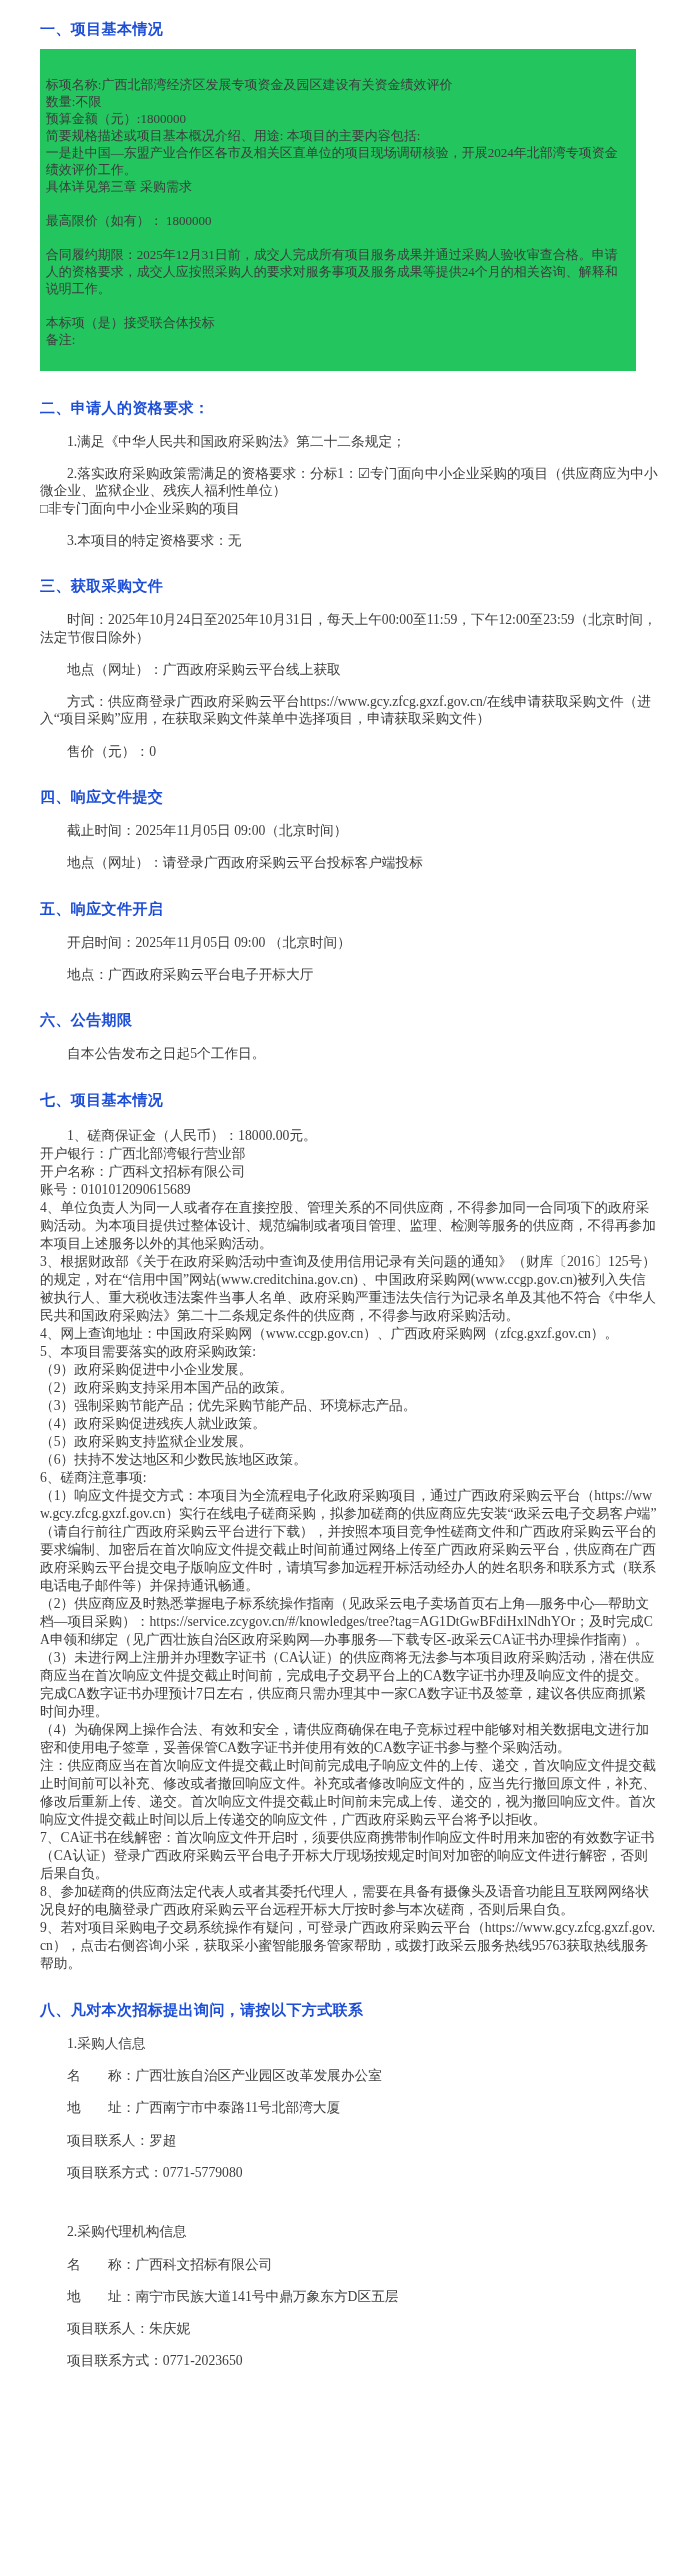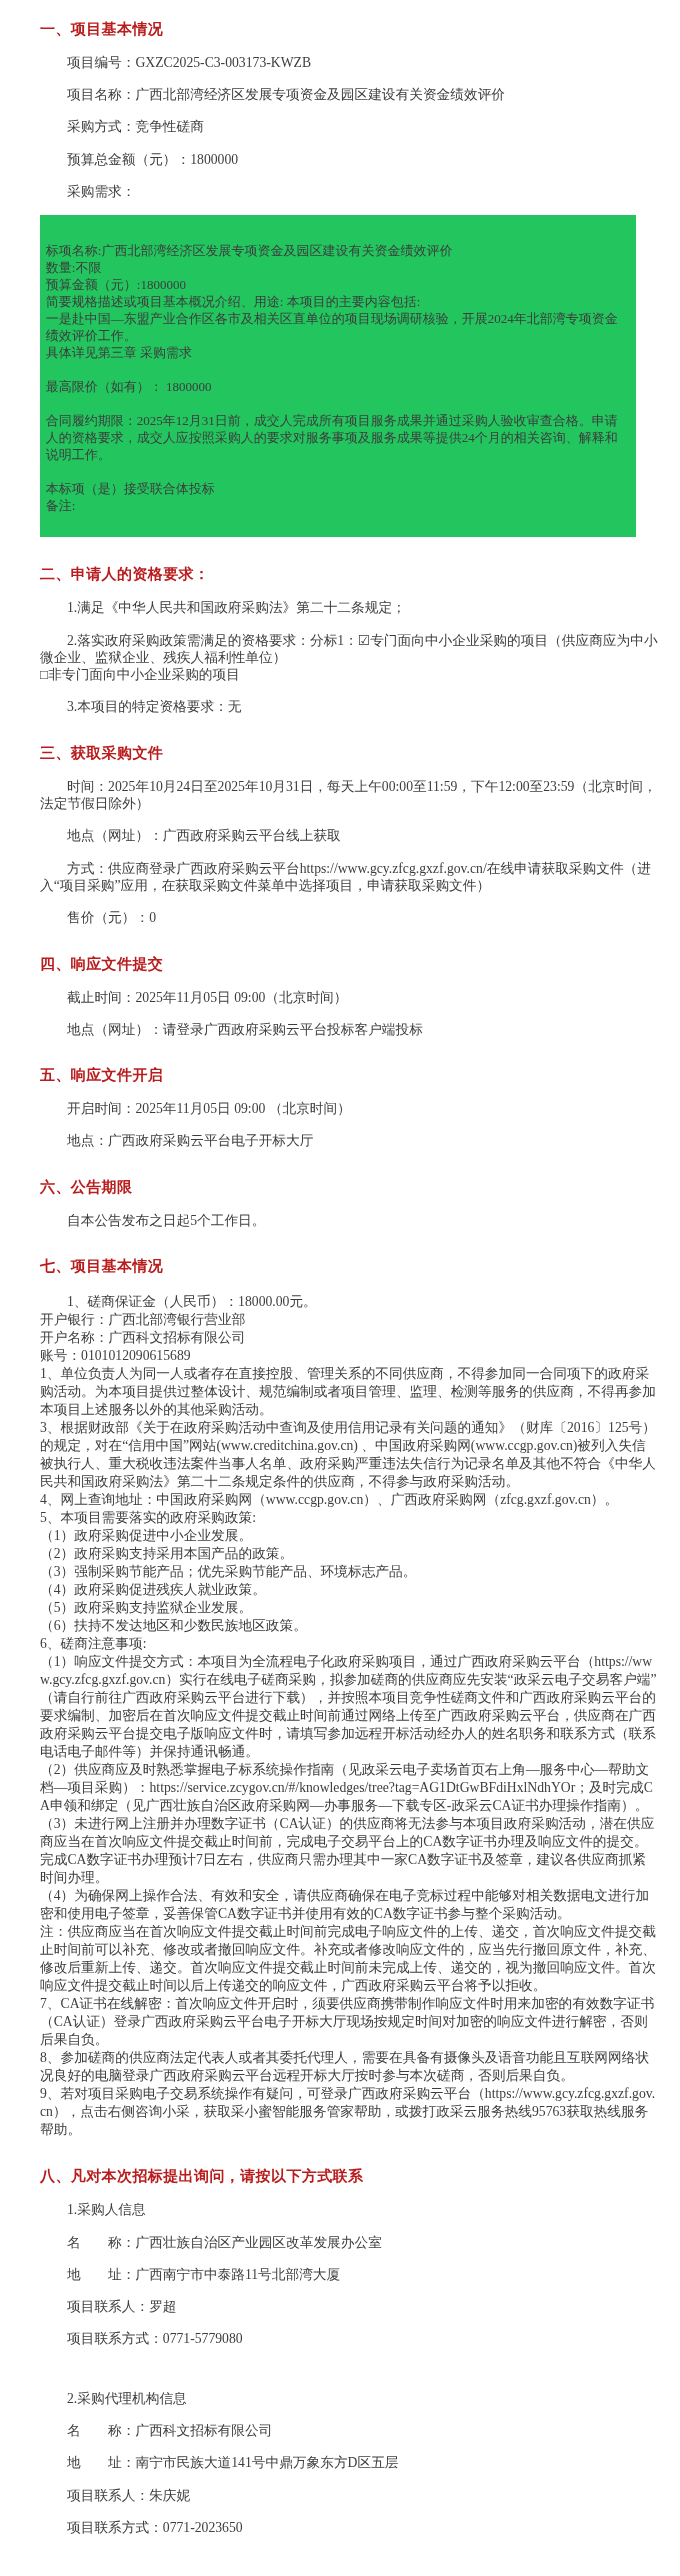--- a/index.html
+++ b/index.html
@@ -10,21 +10,21 @@
     padding: 13px 21.6px 58px 40px;
     font-family: "Liberation Serif", "DejaVu Serif", serif;
     font-size: 13.7px;
     color: #3d3d3d;
     background: #ffffff;
   }
   .sec-h {
     font-family: "Liberation Sans", "DejaVu Sans", sans-serif;
     font-weight: 700;
     font-size: 15px;
-    color: #b91c1c;
+    color: #1d4ed8;
     line-height: 20px;
     margin: 27px 0 10px 0;
     letter-spacing: 0.4px;
   }
   .sec:first-child .sec-h { margin-top: 5.8px; }
   .sec-body { margin: 0; }
   .fp {
     margin: 15px 0;
     line-height: 17.3px;
     text-indent: 27px;
@@ -47,28 +47,20 @@
   .contact { margin-top: 8px; }
   .contact + .contact { margin-top: 42px; }
 </style>
 </head>
 <body>
 
 <div class="doc">
 
   <div class="sec">
     <div class="sec-h">一、项目基本情况</div>
-    <div class="sec-body">
-
-    <p class="fp">项目编号：GXZC2025-C3-003173-KWZB</p>
-        <p class="fp">项目名称：广西北部湾经济区发展专项资金及园区建设有关资金绩效评价</p>
-        <p class="fp">采购方式：竞争性磋商</p>
-        <p class="fp">预算总金额（元）：1800000</p>
-        <p class="fp">采购需求：</p>
-      </div>
     <div class="gbox">
 
     <div class="bl">标项名称:广西北部湾经济区发展专项资金及园区建设有关资金绩效评价</div>
         <div class="bl">数量:不限</div>
         <div class="bl">预算金额（元）:1800000</div>
         <div class="bl">简要规格描述或项目基本概况介绍、用途: 本项目的主要内容包括:</div>
         <div class="bl">一是赴中国—东盟产业合作区各市及相关区直单位的项目现场调研核验，开展2024年北部湾专项资金绩效评价工作。</div>
         <div class="bl">具体详见第三章 采购需求</div>
         <div class="bl"></div>
         <div class="bl">最高限价（如有）： 1800000</div>
@@ -129,25 +121,25 @@
   </div>
 
   <div class="sec">
     <div class="sec-h">七、项目基本情况</div>
     <div class="sec-body s7-body">
 
     <p class="tl ind">1、磋商保证金（人民币）：18000.00元。</p>
         <p class="tl">开户银行：广西北部湾银行营业部</p>
         <p class="tl">开户名称：广西科文招标有限公司</p>
         <p class="tl">账号：0101012090615689</p>
-        <p class="tl">1、单位负责人为同一人或者存在直接控股、管理关系的不同供应商，不得参加同一合同项下的政府采购活动。为本项目提供过整体设计、规范编制或者项目管理、监理、检测等服务的供应商，不得再参加本项目上述服务以外的其他采购活动。</p>
+        <p class="tl">4、单位负责人为同一人或者存在直接控股、管理关系的不同供应商，不得参加同一合同项下的政府采购活动。为本项目提供过整体设计、规范编制或者项目管理、监理、检测等服务的供应商，不得再参加本项目上述服务以外的其他采购活动。</p>
         <p class="tl">3、根据财政部《关于在政府采购活动中查询及使用信用记录有关问题的通知》（财库〔2016〕125号）的规定，对在“信用中国”网站(www.creditchina.gov.cn) 、中国政府采购网(www.ccgp.gov.cn)被列入失信被执行人、重大税收违法案件当事人名单、政府采购严重违法失信行为记录名单及其他不符合《中华人民共和国政府采购法》第二十二条规定条件的供应商，不得参与政府采购活动。</p>
         <p class="tl">4、网上查询地址：中国政府采购网（www.ccgp.gov.cn）、广西政府采购网（zfcg.gxzf.gov.cn）。</p>
         <p class="tl">5、本项目需要落实的政府采购政策:</p>
-        <p class="tl">（1）政府采购促进中小企业发展。</p>
+        <p class="tl">（9）政府采购促进中小企业发展。</p>
         <p class="tl">（2）政府采购支持采用本国产品的政策。</p>
         <p class="tl">（3）强制采购节能产品；优先采购节能产品、环境标志产品。</p>
         <p class="tl">（4）政府采购促进残疾人就业政策。</p>
         <p class="tl">（5）政府采购支持监狱企业发展。</p>
         <p class="tl">（6）扶持不发达地区和少数民族地区政策。</p>
         <p class="tl">6、磋商注意事项:</p>
         <p class="tl">（1）响应文件提交方式：本项目为全流程电子化政府采购项目，通过广西政府采购云平台（https://www.gcy.zfcg.gxzf.gov.cn）实行在线电子磋商采购，拟参加磋商的供应商应先安装“政采云电子交易客户端”（请自行前往广西政府采购云平台进行下载），并按照本项目竞争性磋商文件和广西政府采购云平台的要求编制、加密后在首次响应文件提交截止时间前通过网络上传至广西政府采购云平台，供应商在广西政府采购云平台提交电子版响应文件时，请填写参加远程开标活动经办人的姓名职务和联系方式（联系电话电子邮件等）并保持通讯畅通。</p>
         <p class="tl">（2）供应商应及时熟悉掌握电子标系统操作指南（见政采云电子卖场首页右上角—服务中心—帮助文档—项目采购）：https://service.zcygov.cn/#/knowledges/tree?tag=AG1DtGwBFdiHxlNdhYOr；及时完成CA申领和绑定（见广西壮族自治区政府采购网—办事服务—下载专区-政采云CA证书办理操作指南）。</p>
         <p class="tl">（3）未进行网上注册并办理数字证书（CA认证）的供应商将无法参与本项目政府采购活动，潜在供应商应当在首次响应文件提交截止时间前，完成电子交易平台上的CA数字证书办理及响应文件的提交。完成CA数字证书办理预计7日左右，供应商只需办理其中一家CA数字证书及签章，建议各供应商抓紧时间办理。</p>
         <p class="tl">（4）为确保网上操作合法、有效和安全，请供应商确保在电子竞标过程中能够对相关数据电文进行加密和使用电子签章，妥善保管CA数字证书并使用有效的CA数字证书参与整个采购活动。</p>

